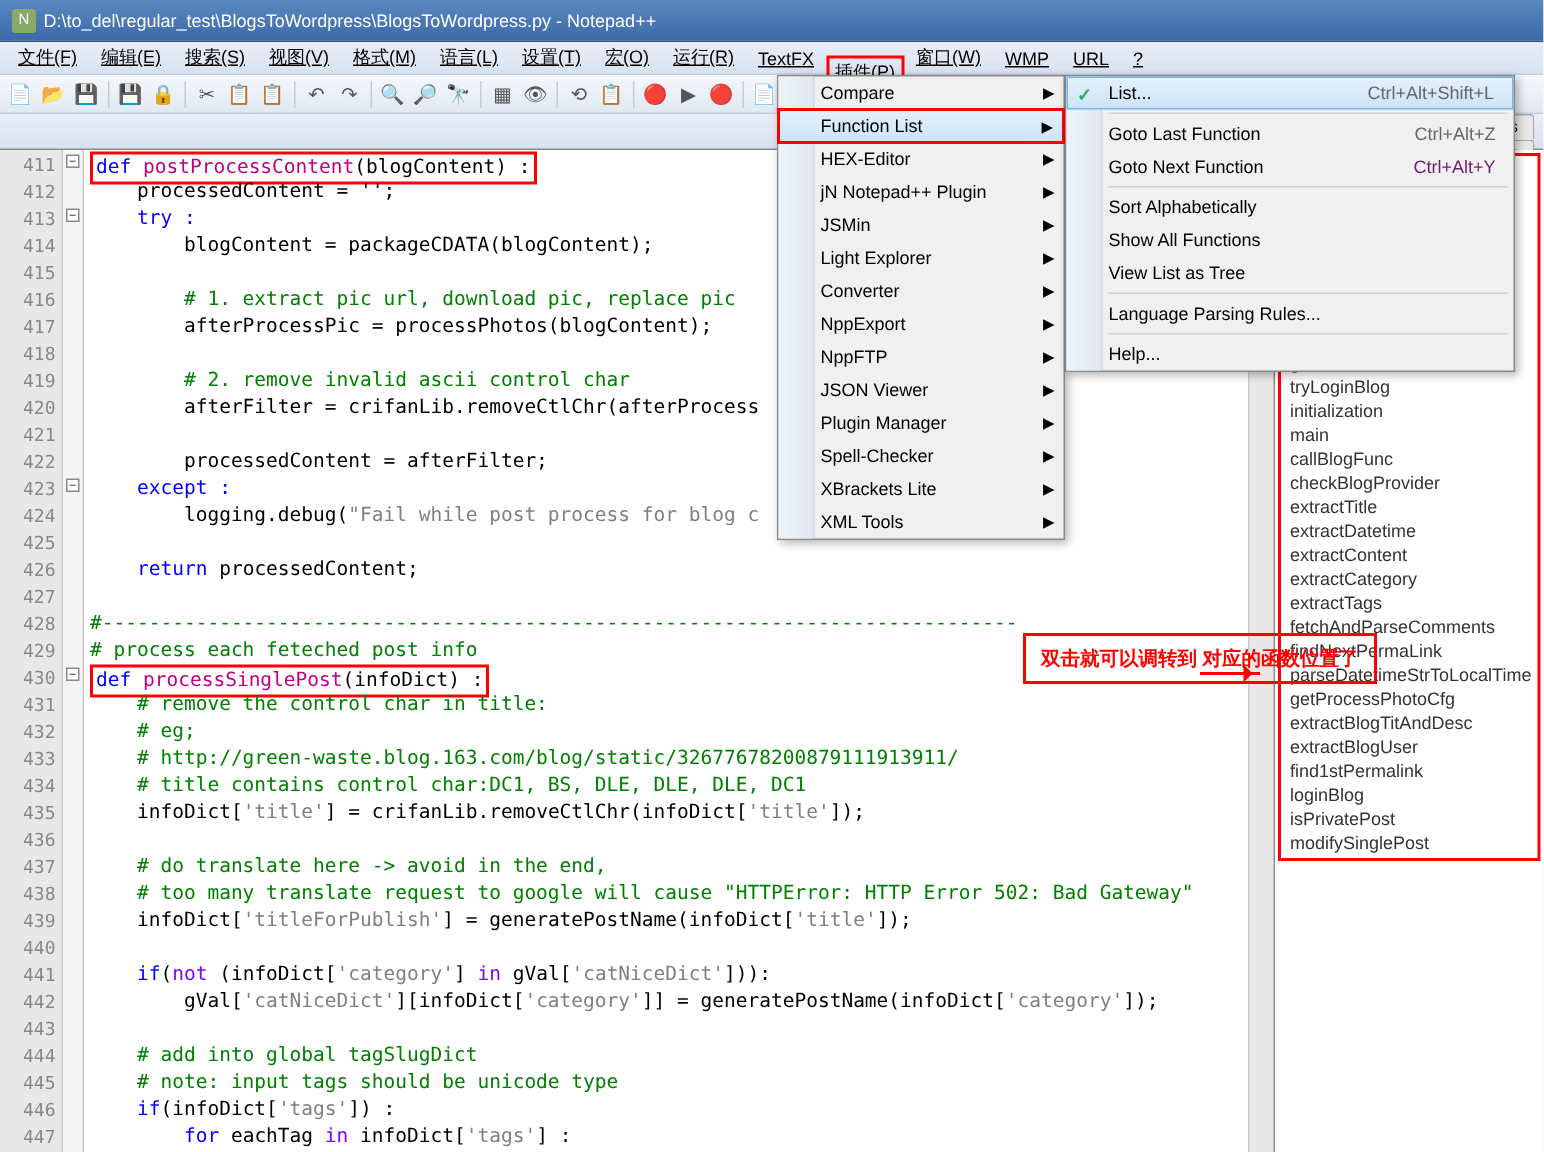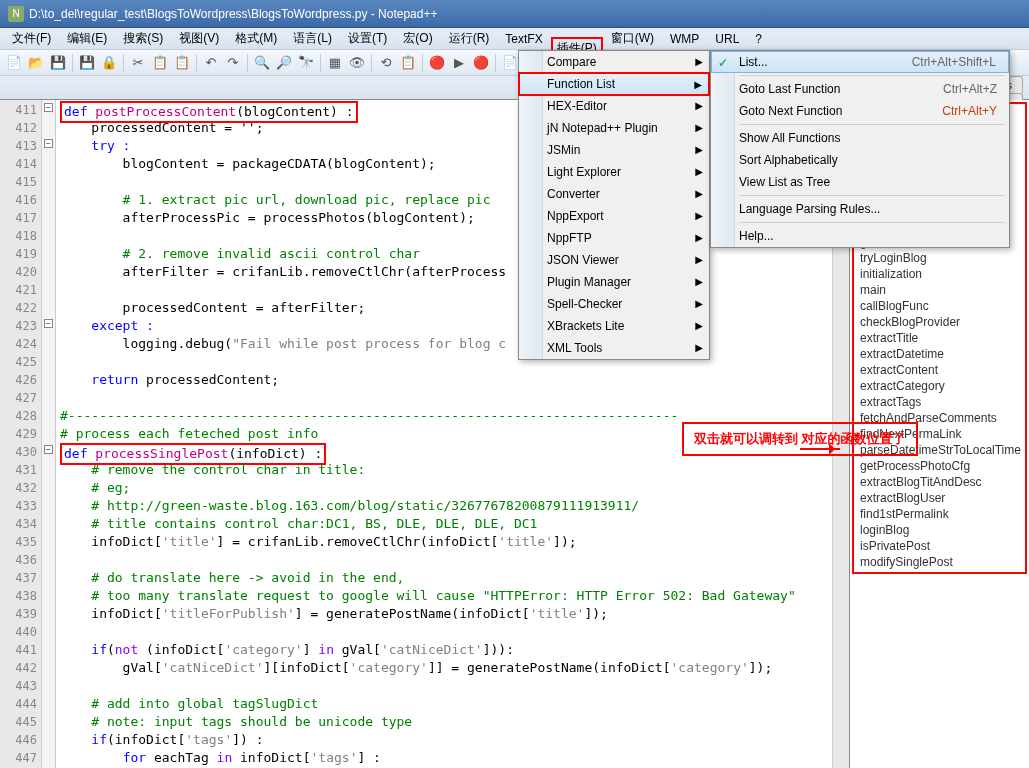--- a/index.html
+++ b/index.html
@@ -1,19 +1,19 @@
 <!DOCTYPE html>
 <html><head>
 <meta charset="utf-8">
 <style>
 * { box-sizing: border-box; margin: 0; padding: 0; }
 body { font-family: "Microsoft YaHei", Tahoma, sans-serif; font-size: 12px; background: #f0f0f0; overflow: hidden; width: 1029px; height: 768px; }
 .titlebar { height: 28px; background: linear-gradient(#5a88c0, #3c6aa8); display: flex; align-items: center; padding: 0 8px; color: #fff; border-bottom: 1px solid #2a4f7a; }
 .titlebar .icon { width: 16px; height: 16px; margin-right: 5px; background: #8a6; border-radius: 2px; display: flex; align-items: center; justify-content: center; font-size: 10px; }
-.menubar { height: 22px; background: linear-gradient(#e8eef8, #d8e2f0); display: flex; align-items: center; padding: 0 4px; font-size: 12px; border-bottom: 1px solid #c0ccdd; }
+.menubar { height: 22px; background: linear-gradient(#e8eef8, #d8e2f0); display: flex; align-items: center; padding: 0 4px; font-size: 12px; border-bottom: 1px solid #c0ccdd; text-decoration: underline; }
 .menubar .mitem { padding: 3px 8px; cursor: default; }
 .menubar .mitem.redbox { border: 2px solid red; padding: 1px 4px; margin-top: 19px; }
 .toolbar { height: 26px; background: linear-gradient(#f5f8fc, #e0e8f2); border-bottom: 1px solid #c0ccdd; display: flex; align-items: center; padding: 0 4px; gap: 2px; }
 .tb-btn { width: 20px; height: 20px; display: flex; align-items: center; justify-content: center; font-size: 13px; color: #555; }
 .tb-sep { width: 1px; height: 18px; background: #c0ccdd; margin: 0 2px; }
 .tabs { height: 24px; background: linear-gradient(#e8eef8, #d8e2f0); display: flex; align-items: flex-end; padding: 0 4px; border-bottom: 1px solid #888; flex-direction: column; }
 .tab { background: #e8e8e8; border: 1px solid #aaa; border-bottom: none; padding: 2px 10px 2px 6px; margin-right: 2px; display: flex; align-items: center; gap: 4px; font-size: 11px; border-radius: 3px 3px 0 0; }
 .tab.active { background: #fff; font-weight: bold; }
 .tab .dot { width: 10px; height: 10px; border-radius: 50%; background: #5a8; }
 .main { display: flex; height: 668px; }
@@ -251,28 +251,28 @@
       <span>List...</span>
       <span style="color:#666">Ctrl+Alt+Shift+L</span>
     </div>
     <div class="dd-sep"></div>
     <div class="dd-item">
       <span>Goto Last Function</span>
       <span style="color:#666">Ctrl+Alt+Z</span>
     </div>
     <div class="dd-item">
       <span>Goto Next Function</span>
-      <span style="color:#c2410c">Ctrl+Alt+Y</span>
-    </div>
-    <div class="dd-sep"></div>
+      <span style="color:#701a75">Ctrl+Alt+Y</span>
+    </div>
+    <div class="dd-sep"></div>
+    <div class="dd-item">
+      <span>Sort Alphabetically</span>
+    </div>
     <div class="dd-item">
       <span>Show All Functions</span>
-    </div>
-    <div class="dd-item">
-      <span>Sort Alphabetically</span>
     </div>
     <div class="dd-item">
       <span>View List as Tree</span>
     </div>
     <div class="dd-sep"></div>
     <div class="dd-item">
       <span>Language Parsing Rules...</span>
     </div>
     <div class="dd-sep"></div>
     <div class="dd-item">

